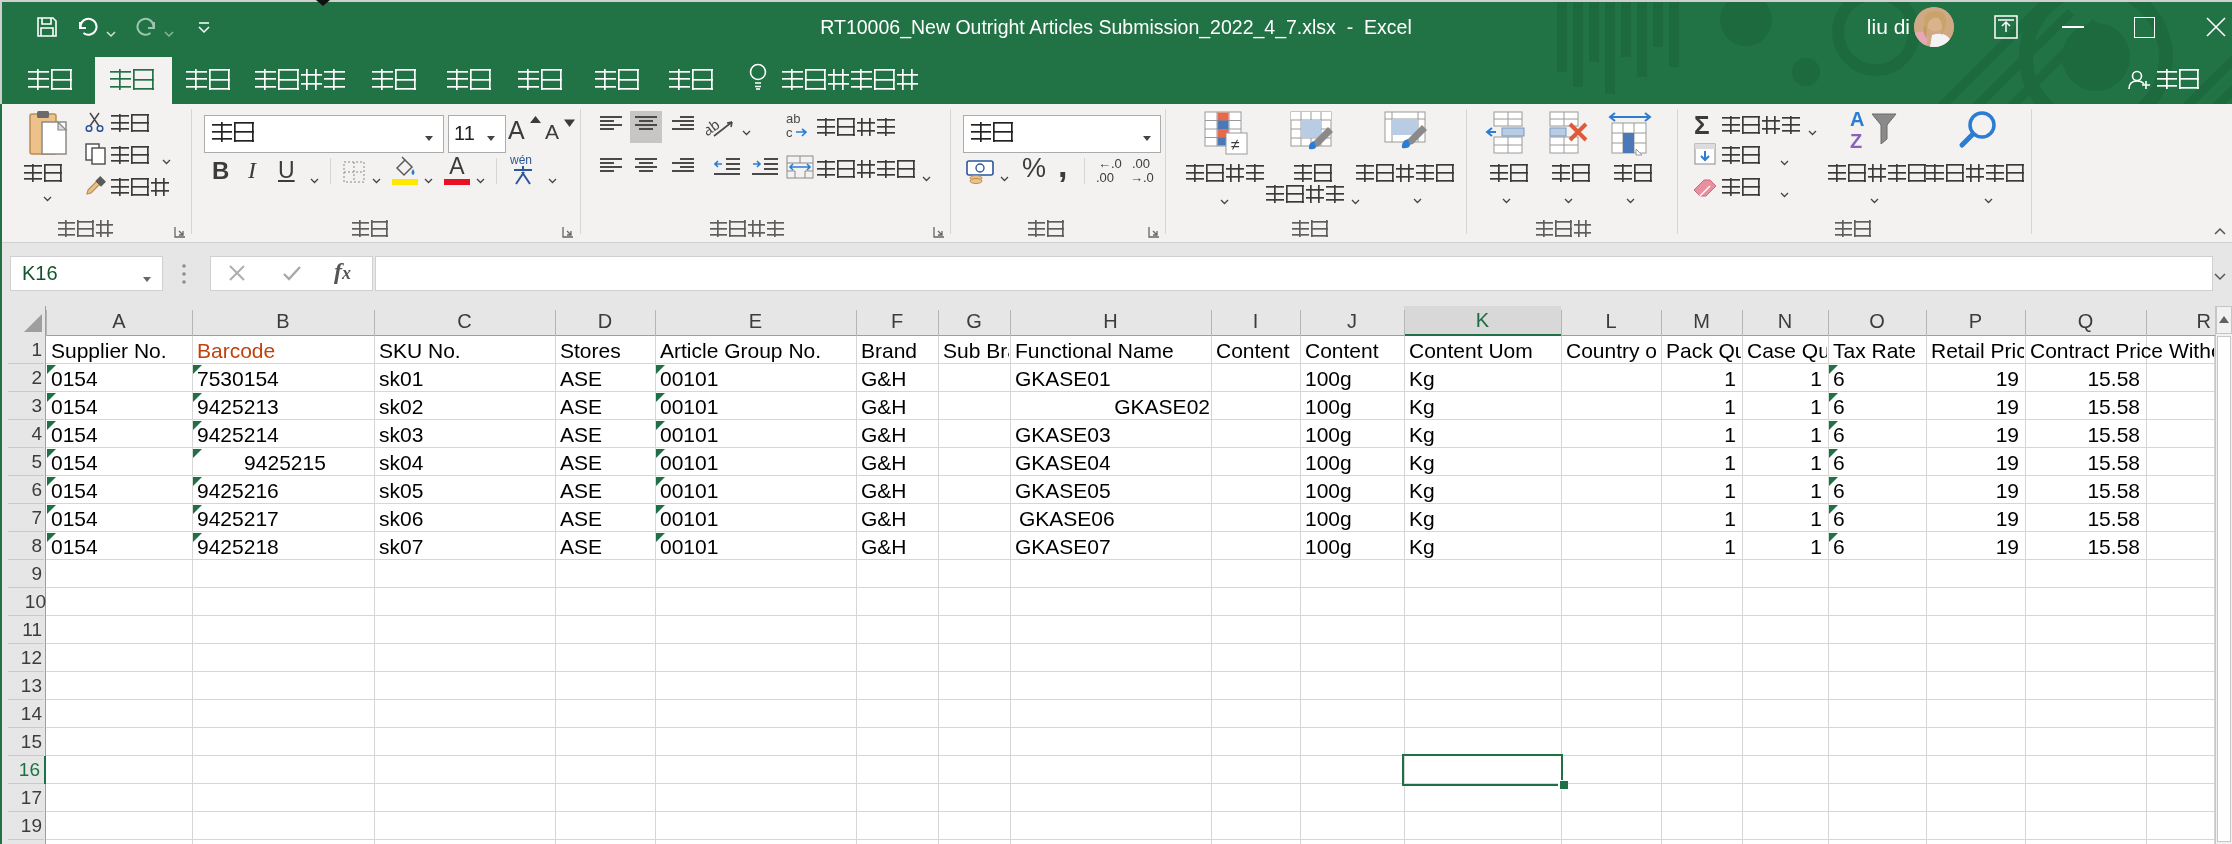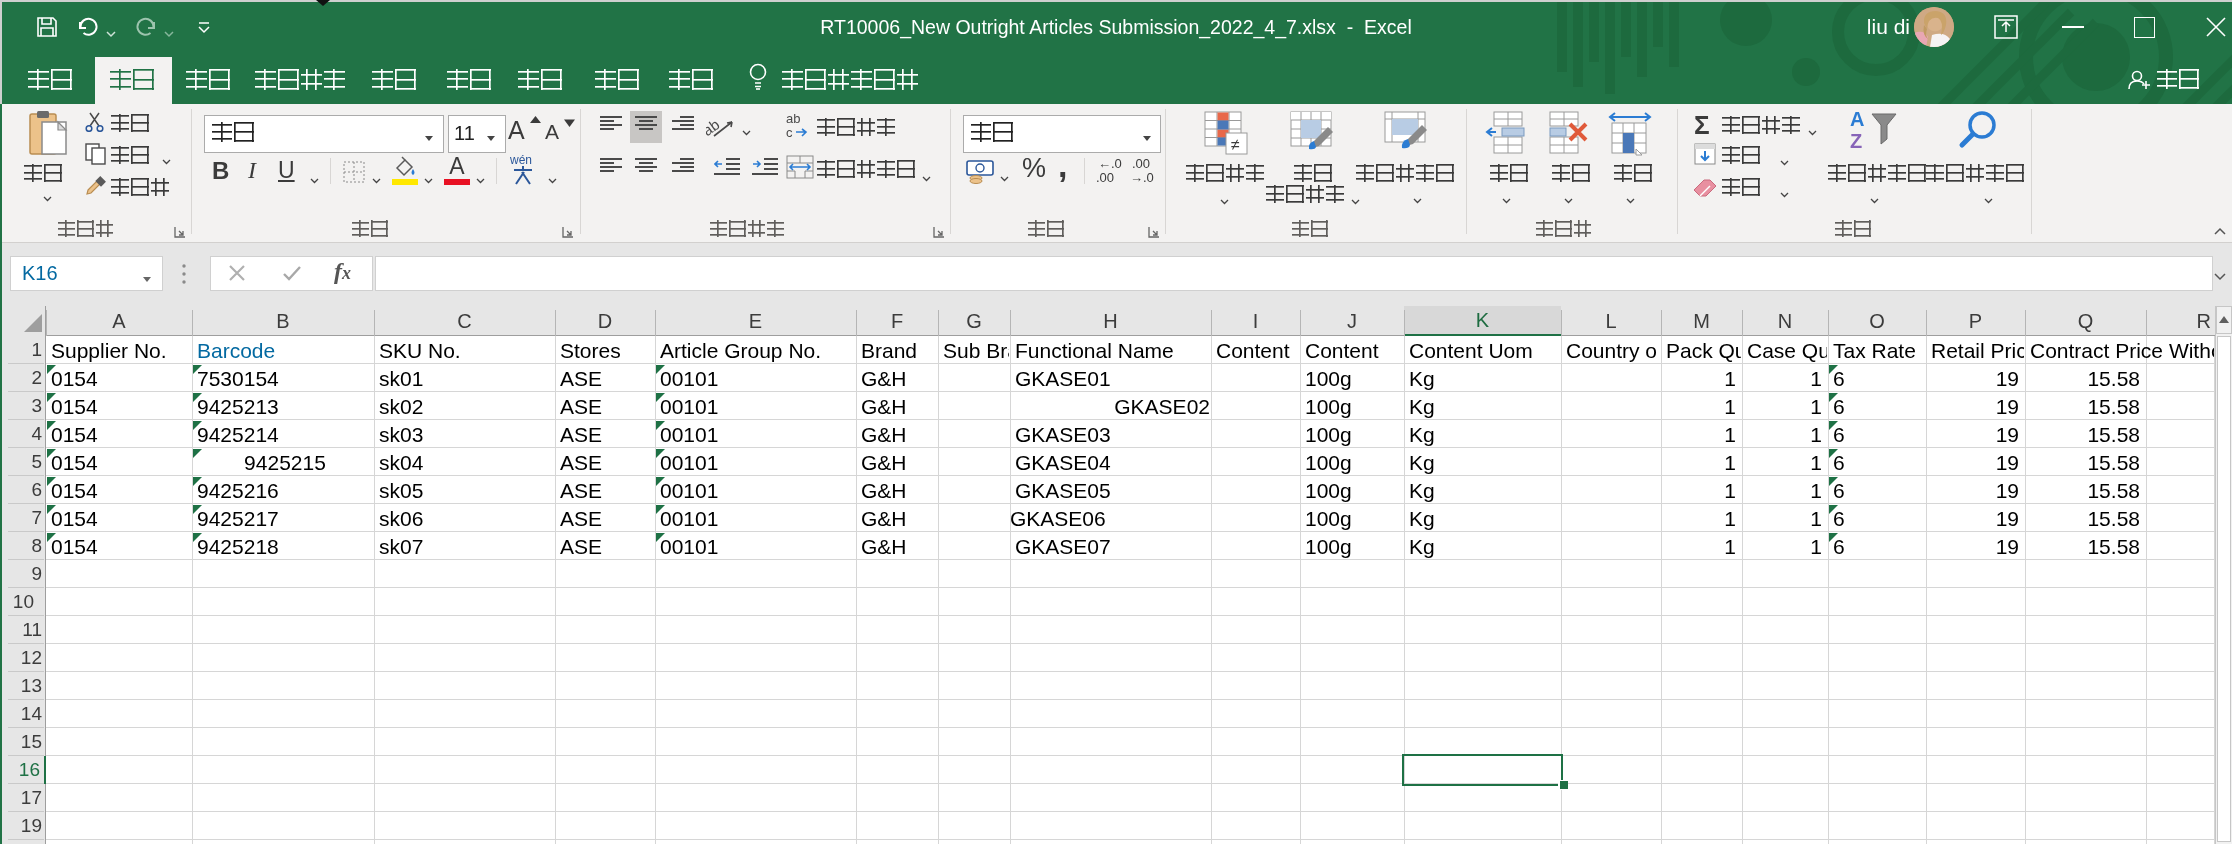--- a/index.html
+++ b/index.html
@@ -540,21 +540,21 @@
 <svg width="9" height="6">
       <path d="M1 1 l3.5 3.5 L8 1" fill="none" stroke="#444" stroke-width="1.3"></path>
     </svg></div>
 <div style="position:absolute;left:1835px;top:219px;width:50px;height:20px"><i class="c p1" style="width:17px;height:17px;color:#605e5c;margin-right:2px"></i><i class="c p2" style="width:17px;height:17px;color:#605e5c;margin-right:2px"></i></div>
 <div style="position:absolute;left:2213px;top:222px;width:14px;height:10px">
 <svg width="14" height="10">
       <path d="M2 8 l5-5 5 5" fill="none" stroke="#555" stroke-width="1.5"></path>
     </svg></div>
 <div style="position:absolute;left:2px;top:243px;width:2230px;height:63px;background:#e6e6e6"></div>
 <div style="position:absolute;left:10px;top:256px;width:153px;height:35px;background:#fff;border:1px solid #d0d0d0;box-sizing:border-box"></div>
-<div style="position:absolute;left:22px;top:256px;width:80px;height:35px;line-height:35px;font-size:20px;color:#0369a1">K16</div>
+<div style="position:absolute;left:22px;top:256px;width:80px;height:35px;line-height:35px;font-size:20px;color:#14532d">K16</div>
 <div style="position:absolute;left:143px;top:270px;width:9px;height:8px"><svg width="9" height="8">
       <path d="M0 1 l4 5 4-5z" fill="#666"></path>
     </svg></div>
 <div style="position:absolute;left:182px;top:261px;width:4px;height:26px">
 <svg width="4" height="26">
       <g fill="#8a8a8a">
         <circle cx="2" cy="5" r="1.7"></circle>
         <circle cx="2" cy="13" r="1.7"></circle>
         <circle cx="2" cy="21" r="1.7"></circle>
       </g>
@@ -652,21 +652,21 @@
 <div style="position:absolute;left:46px;top:503px;width:2169px;height:1px;background:#d6d6d6"></div>
 <div style="position:absolute;left:2px;top:504px;width:44px;height:28px;line-height:28px;font-size:19px;color:#3c3c3c;text-align:right;padding-right:4px;box-sizing:border-box">7</div>
 <div style="position:absolute;left:8px;top:531px;width:36px;height:1px;background:#c9c9c9"></div>
 <div style="position:absolute;left:46px;top:531px;width:2169px;height:1px;background:#d6d6d6"></div>
 <div style="position:absolute;left:2px;top:532px;width:44px;height:28px;line-height:28px;font-size:19px;color:#3c3c3c;text-align:right;padding-right:4px;box-sizing:border-box">8</div>
 <div style="position:absolute;left:8px;top:559px;width:36px;height:1px;background:#c9c9c9"></div>
 <div style="position:absolute;left:46px;top:559px;width:2169px;height:1px;background:#d6d6d6"></div>
 <div style="position:absolute;left:2px;top:560px;width:44px;height:28px;line-height:28px;font-size:19px;color:#3c3c3c;text-align:right;padding-right:4px;box-sizing:border-box">9</div>
 <div style="position:absolute;left:8px;top:587px;width:36px;height:1px;background:#c9c9c9"></div>
 <div style="position:absolute;left:46px;top:587px;width:2169px;height:1px;background:#d6d6d6"></div>
-<div style="position:absolute;left:2px;top:588px;width:44px;height:28px;line-height:28px;font-size:19px;color:#3c3c3c;text-align:right;padding-right:12px;box-sizing:border-box">10</div>
+<div style="position:absolute;left:2px;top:588px;width:44px;height:28px;line-height:28px;font-size:19px;color:#3c3c3c;text-align:right;padding-right:0;box-sizing:border-box">10</div>
 <div style="position:absolute;left:8px;top:615px;width:36px;height:1px;background:#c9c9c9"></div>
 <div style="position:absolute;left:46px;top:615px;width:2169px;height:1px;background:#d6d6d6"></div>
 <div style="position:absolute;left:2px;top:616px;width:44px;height:28px;line-height:28px;font-size:19px;color:#3c3c3c;text-align:right;padding-right:4px;box-sizing:border-box">11</div>
 <div style="position:absolute;left:8px;top:643px;width:36px;height:1px;background:#c9c9c9"></div>
 <div style="position:absolute;left:46px;top:643px;width:2169px;height:1px;background:#d6d6d6"></div>
 <div style="position:absolute;left:2px;top:644px;width:44px;height:28px;line-height:28px;font-size:19px;color:#3c3c3c;text-align:right;padding-right:4px;box-sizing:border-box">12</div>
 <div style="position:absolute;left:8px;top:671px;width:36px;height:1px;background:#c9c9c9"></div>
 <div style="position:absolute;left:46px;top:671px;width:2169px;height:1px;background:#d6d6d6"></div>
 <div style="position:absolute;left:2px;top:672px;width:44px;height:28px;line-height:28px;font-size:19px;color:#3c3c3c;text-align:right;padding-right:4px;box-sizing:border-box">13</div>
 <div style="position:absolute;left:8px;top:699px;width:36px;height:1px;background:#c9c9c9"></div>
@@ -680,21 +680,21 @@
 <div style="position:absolute;left:2px;top:756px;width:44px;height:28px;border-right:2px solid #1e7145;box-sizing:border-box;line-height:28px;font-size:19px;color:#1e7145;text-align:right;padding-right:4px;box-sizing:border-box">16</div>
 <div style="position:absolute;left:8px;top:783px;width:36px;height:1px;background:#c9c9c9"></div>
 <div style="position:absolute;left:46px;top:783px;width:2169px;height:1px;background:#d6d6d6"></div>
 <div style="position:absolute;left:2px;top:784px;width:44px;height:28px;line-height:28px;font-size:19px;color:#3c3c3c;text-align:right;padding-right:4px;box-sizing:border-box">17</div>
 <div style="position:absolute;left:8px;top:811px;width:36px;height:1px;background:#c9c9c9"></div>
 <div style="position:absolute;left:46px;top:811px;width:2169px;height:1px;background:#d6d6d6"></div>
 <div style="position:absolute;left:2px;top:812px;width:44px;height:28px;line-height:28px;font-size:19px;color:#3c3c3c;text-align:right;padding-right:4px;box-sizing:border-box">19</div>
 <div style="position:absolute;left:8px;top:839px;width:36px;height:1px;background:#c9c9c9"></div>
 <div style="position:absolute;left:46px;top:839px;width:2169px;height:1px;background:#d6d6d6"></div>
 <div style="position:absolute;left:46px;top:336px;width:145px;height:28px;line-height:29px;font-size:21px;color:#000;text-align:left;padding-left:5px;box-sizing:border-box;overflow:hidden;white-space:nowrap">Supplier No.</div>
-<div style="position:absolute;left:192px;top:336px;width:181px;height:28px;line-height:29px;font-size:21px;color:#0369a1;text-align:left;padding-left:5px;box-sizing:border-box;overflow:hidden;white-space:nowrap">Barcode</div>
+<div style="position:absolute;left:192px;top:336px;width:181px;height:28px;line-height:29px;font-size:21px;color:#c2410c;text-align:left;padding-left:5px;box-sizing:border-box;overflow:hidden;white-space:nowrap">Barcode</div>
 <div style="position:absolute;left:374px;top:336px;width:180px;height:28px;line-height:29px;font-size:21px;color:#000;text-align:left;padding-left:5px;box-sizing:border-box;overflow:hidden;white-space:nowrap">SKU No.</div>
 <div style="position:absolute;left:555px;top:336px;width:99px;height:28px;line-height:29px;font-size:21px;color:#000;text-align:left;padding-left:5px;box-sizing:border-box;overflow:hidden;white-space:nowrap">Stores</div>
 <div style="position:absolute;left:655px;top:336px;width:200px;height:28px;line-height:29px;font-size:21px;color:#000;text-align:left;padding-left:5px;box-sizing:border-box;overflow:hidden;white-space:nowrap">Article Group No.</div>
 <div style="position:absolute;left:856px;top:336px;width:81px;height:28px;line-height:29px;font-size:21px;color:#000;text-align:left;padding-left:5px;box-sizing:border-box;overflow:hidden;white-space:nowrap">Brand</div>
 <div style="position:absolute;left:938px;top:336px;width:71px;height:28px;line-height:29px;font-size:21px;color:#000;text-align:left;padding-left:5px;box-sizing:border-box;overflow:hidden;white-space:nowrap">Sub Brand</div>
 <div style="position:absolute;left:1010px;top:336px;width:200px;height:28px;line-height:29px;font-size:21px;color:#000;text-align:left;padding-left:5px;box-sizing:border-box;overflow:hidden;white-space:nowrap">Functional Name</div>
 <div style="position:absolute;left:1211px;top:336px;width:88px;height:28px;line-height:29px;font-size:21px;color:#000;text-align:left;padding-left:5px;box-sizing:border-box;overflow:hidden;white-space:nowrap">Content</div>
 <div style="position:absolute;left:1300px;top:336px;width:103px;height:28px;line-height:29px;font-size:21px;color:#000;text-align:left;padding-left:5px;box-sizing:border-box;overflow:hidden;white-space:nowrap">Content</div>
 <div style="position:absolute;left:1404px;top:336px;width:156px;height:28px;line-height:29px;font-size:21px;color:#000;text-align:left;padding-left:5px;box-sizing:border-box;overflow:hidden;white-space:nowrap">Content Uom</div>
 <div style="position:absolute;left:1661px;top:336px;width:80px;height:28px;line-height:29px;font-size:21px;color:#000;text-align:left;padding-left:5px;box-sizing:border-box;overflow:hidden;white-space:nowrap">Pack Quantity</div>
@@ -795,21 +795,21 @@
 <div style="position:absolute;left:2025px;top:476px;width:120px;height:28px;line-height:29px;font-size:21px;color:#000;text-align:right;padding-right:5px;box-sizing:border-box;overflow:hidden;white-space:nowrap">15.58</div>
 <div style="position:absolute;left:46px;top:504px;width:145px;height:28px;line-height:29px;font-size:21px;color:#000;text-align:left;padding-left:5px;box-sizing:border-box;overflow:hidden;white-space:nowrap">0154</div>
 <div style="position:absolute;left:47px;top:505px;width:0;height:0;border-right:9px solid transparent;border-top:9px solid #1e7145"></div>
 <div style="position:absolute;left:192px;top:504px;width:181px;height:28px;line-height:29px;font-size:21px;color:#000;text-align:left;padding-left:5px;box-sizing:border-box;overflow:hidden;white-space:nowrap">9425217</div>
 <div style="position:absolute;left:193px;top:505px;width:0;height:0;border-right:9px solid transparent;border-top:9px solid #1e7145"></div>
 <div style="position:absolute;left:374px;top:504px;width:180px;height:28px;line-height:29px;font-size:21px;color:#000;text-align:left;padding-left:5px;box-sizing:border-box;overflow:hidden;white-space:nowrap">sk06</div>
 <div style="position:absolute;left:555px;top:504px;width:99px;height:28px;line-height:29px;font-size:21px;color:#000;text-align:left;padding-left:5px;box-sizing:border-box;overflow:hidden;white-space:nowrap">ASE</div>
 <div style="position:absolute;left:655px;top:504px;width:200px;height:28px;line-height:29px;font-size:21px;color:#000;text-align:left;padding-left:5px;box-sizing:border-box;overflow:hidden;white-space:nowrap">00101</div>
 <div style="position:absolute;left:656px;top:505px;width:0;height:0;border-right:9px solid transparent;border-top:9px solid #1e7145"></div>
 <div style="position:absolute;left:856px;top:504px;width:81px;height:28px;line-height:29px;font-size:21px;color:#000;text-align:left;padding-left:5px;box-sizing:border-box;overflow:hidden;white-space:nowrap">G&amp;H</div>
-<div style="position:absolute;left:1010px;top:504px;width:200px;height:28px;line-height:29px;font-size:21px;color:#000;text-align:left;padding-left:0;box-sizing:border-box;overflow:hidden;white-space:nowrap">GKASE06</div>
+<div style="position:absolute;left:1010px;top:504px;width:200px;height:28px;line-height:29px;font-size:21px;color:#000;text-align:left;padding-left:9px;box-sizing:border-box;overflow:hidden;white-space:nowrap">GKASE06</div>
 <div style="position:absolute;left:1300px;top:504px;width:103px;height:28px;line-height:29px;font-size:21px;color:#000;text-align:left;padding-left:5px;box-sizing:border-box;overflow:hidden;white-space:nowrap">100g</div>
 <div style="position:absolute;left:1404px;top:504px;width:156px;height:28px;line-height:29px;font-size:21px;color:#000;text-align:left;padding-left:5px;box-sizing:border-box;overflow:hidden;white-space:nowrap">Kg</div>
 <div style="position:absolute;left:1661px;top:504px;width:80px;height:28px;line-height:29px;font-size:21px;color:#000;text-align:right;padding-right:5px;box-sizing:border-box;overflow:hidden;white-space:nowrap">1</div>
 <div style="position:absolute;left:1742px;top:504px;width:85px;height:28px;line-height:29px;font-size:21px;color:#000;text-align:right;padding-right:5px;box-sizing:border-box;overflow:hidden;white-space:nowrap">1</div>
 <div style="position:absolute;left:1828px;top:504px;width:97px;height:28px;line-height:29px;font-size:21px;color:#000;text-align:left;padding-left:5px;box-sizing:border-box;overflow:hidden;white-space:nowrap">6</div>
 <div style="position:absolute;left:1829px;top:505px;width:0;height:0;border-right:9px solid transparent;border-top:9px solid #1e7145"></div>
 <div style="position:absolute;left:1926px;top:504px;width:98px;height:28px;line-height:29px;font-size:21px;color:#000;text-align:right;padding-right:5px;box-sizing:border-box;overflow:hidden;white-space:nowrap">19</div>
 <div style="position:absolute;left:2025px;top:504px;width:120px;height:28px;line-height:29px;font-size:21px;color:#000;text-align:right;padding-right:5px;box-sizing:border-box;overflow:hidden;white-space:nowrap">15.58</div>
 <div style="position:absolute;left:46px;top:532px;width:145px;height:28px;line-height:29px;font-size:21px;color:#000;text-align:left;padding-left:5px;box-sizing:border-box;overflow:hidden;white-space:nowrap">0154</div>
 <div style="position:absolute;left:47px;top:533px;width:0;height:0;border-right:9px solid transparent;border-top:9px solid #1e7145"></div>

